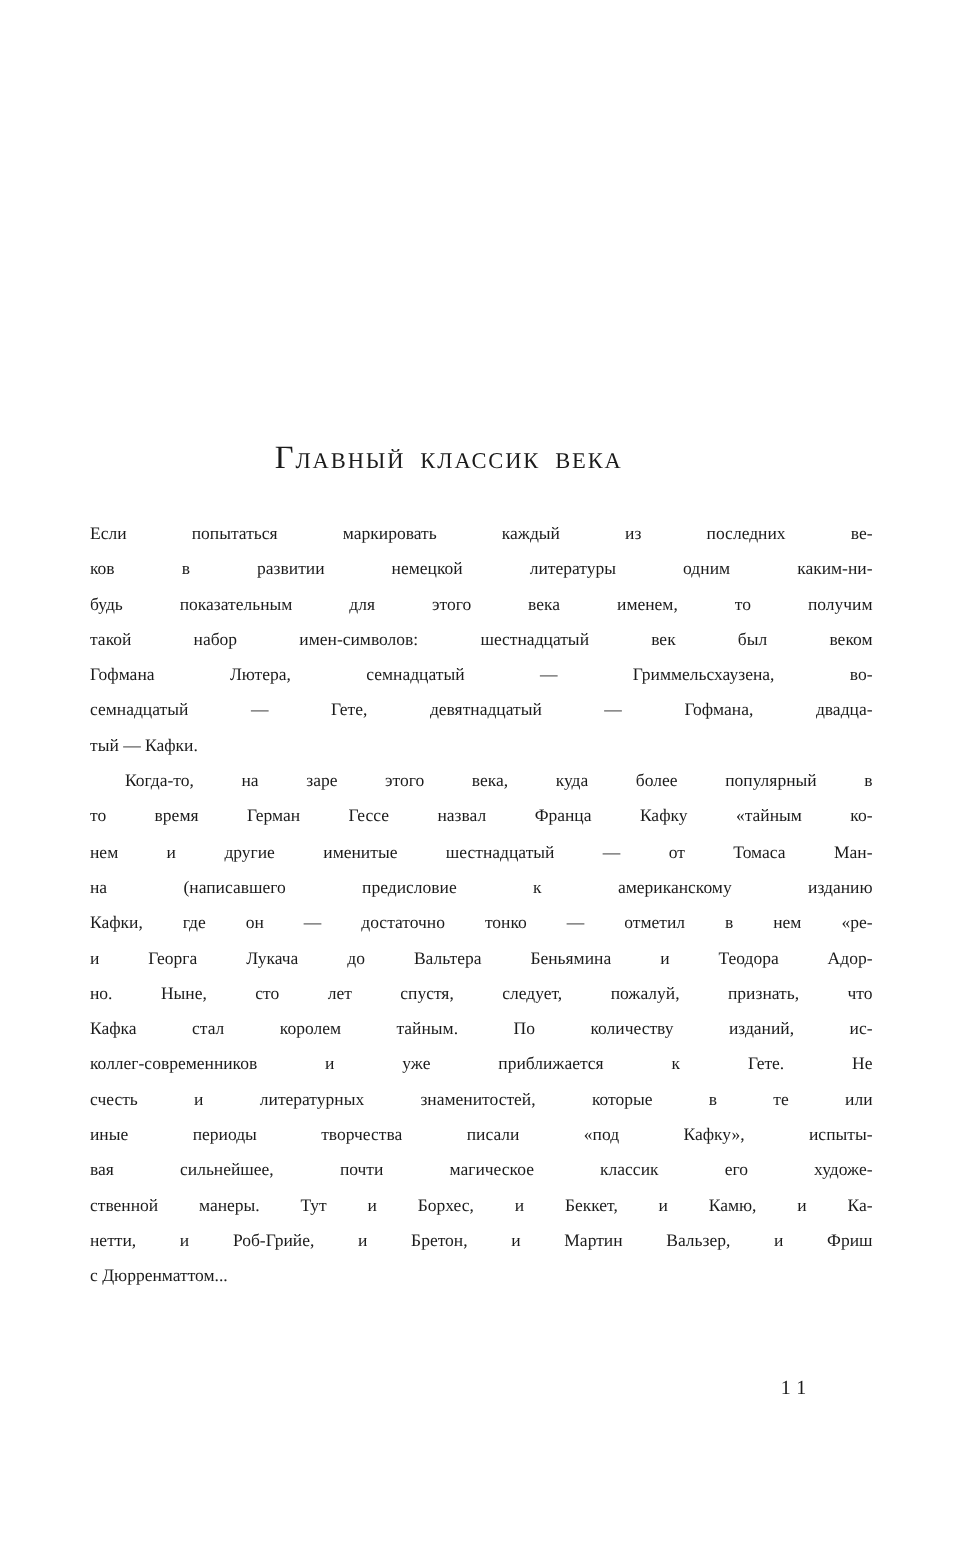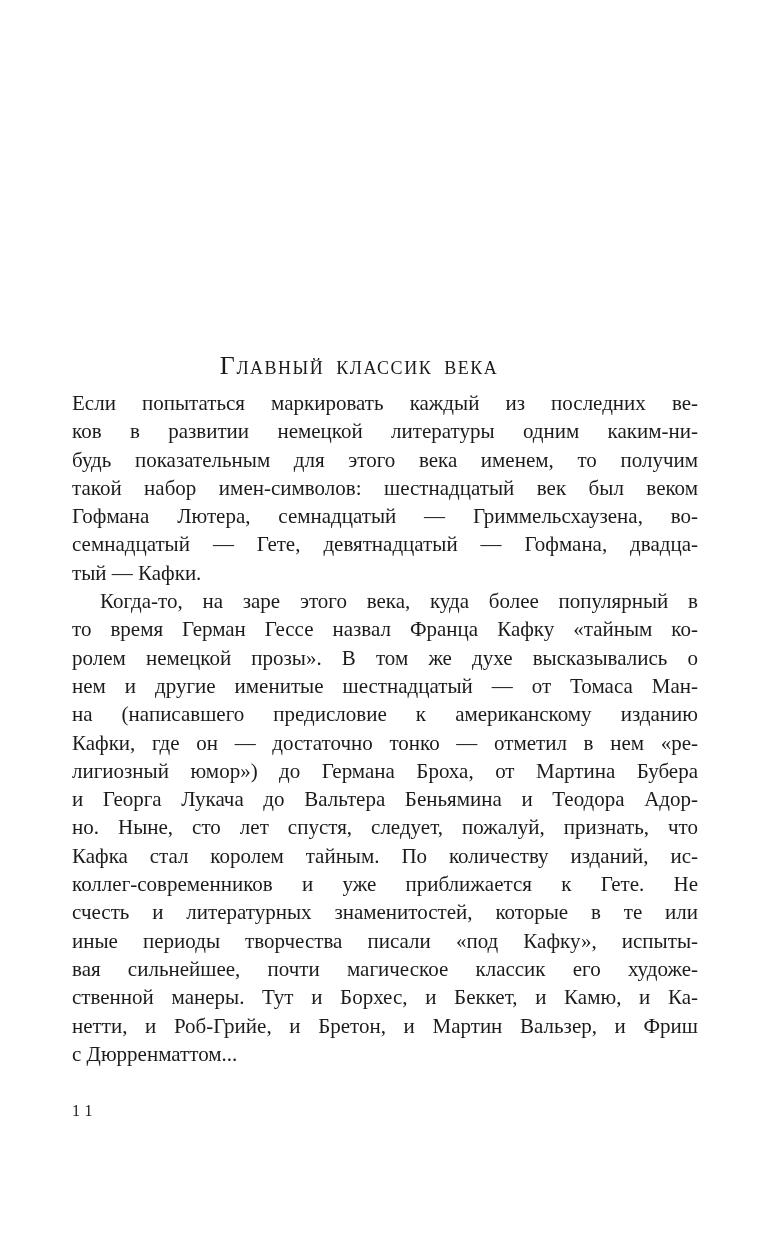--- a/index.html
+++ b/index.html
@@ -28,44 +28,44 @@
     font-size: 26px;
     font-weight: normal;
     font-variant: small-caps;
     letter-spacing: 1.5px;
     word-spacing: 4px;
     line-height: 30px;
     text-align: center;
   }
   .text-block {
     position: absolute;
-    top: 389px;
+    top: 414px;
     left: 72px;
     width: 626px;
-    font-size: 21px;
+    font-size: 14px;
     line-height: 28.3px;
   }
   .line {
     text-align: justify;
     text-align-last: justify;
   }
   .line.para-end {
     text-align-last: left;
   }
   .line.indent {
     text-indent: 28px;
   }
   .pagenum {
     position: absolute;
     top: 1102px;
     left: 72px;
     width: 626px;
     box-sizing: border-box;
     padding-right: 48px;   
-    text-align: left;
+    text-align: right;
     font-size: 16px;
     letter-spacing: 5px;
     line-height: 18px;
   }
 </style>
 </head>
 <body>
 
 <div class="page" style="background: rgb(255, 255, 255); color: rgb(27, 27, 27);">
   <h1 class="heading">Главный классик века</h1>
@@ -73,25 +73,23 @@
   <div class="text-block">
       <div class="line">Если попытаться маркировать каждый из последних ве-</div>
       <div class="line">ков в развитии немецкой литературы одним каким-ни-</div>
       <div class="line">будь показательным для этого века именем, то получим</div>
       <div class="line">такой набор имен-символов: шестнадцатый век был веком</div>
       <div class="line">Гофмана Лютера, семнадцатый — Гриммельсхаузена, во-</div>
       <div class="line">семнадцатый — Гете, девятнадцатый — Гофмана, двадца-</div>
       <div class="line para-end">тый — Кафки.</div>
       <div class="line indent">Когда-то, на заре этого века, куда более популярный в</div>
       <div class="line">то время Герман Гессе назвал Франца Кафку «тайным ко-</div>
-      <div class="line">ролем немецкой прозы». В том же духе высказывались о</div>
       <div class="line">нем и другие именитые шестнадцатый — от Томаса Ман-</div>
       <div class="line">на (написавшего предисловие к американскому изданию</div>
       <div class="line">Кафки, где он — достаточно тонко — отметил в нем «ре-</div>
-      <div class="line">лигиозный юмор») до Германа Броха, от Мартина Бубера</div>
       <div class="line">и Георга Лукача до Вальтера Беньямина и Теодора Адор-</div>
       <div class="line">но. Ныне, сто лет спустя, следует, пожалуй, признать, что</div>
       <div class="line">Кафка стал королем тайным. По количеству изданий, ис-</div>
       <div class="line">коллег-современников и уже приближается к Гете. Не</div>
       <div class="line">счесть и литературных знаменитостей, которые в те или</div>
       <div class="line">иные периоды творчества писали «под Кафку», испыты-</div>
       <div class="line">вая сильнейшее, почти магическое классик его художе-</div>
       <div class="line">ственной манеры. Тут и Борхес, и Беккет, и Камю, и Ка-</div>
       <div class="line">нетти, и Роб-Грийе, и Бретон, и Мартин Вальзер, и Фриш</div>
       <div class="line para-end">с Дюрренматтом...</div>

